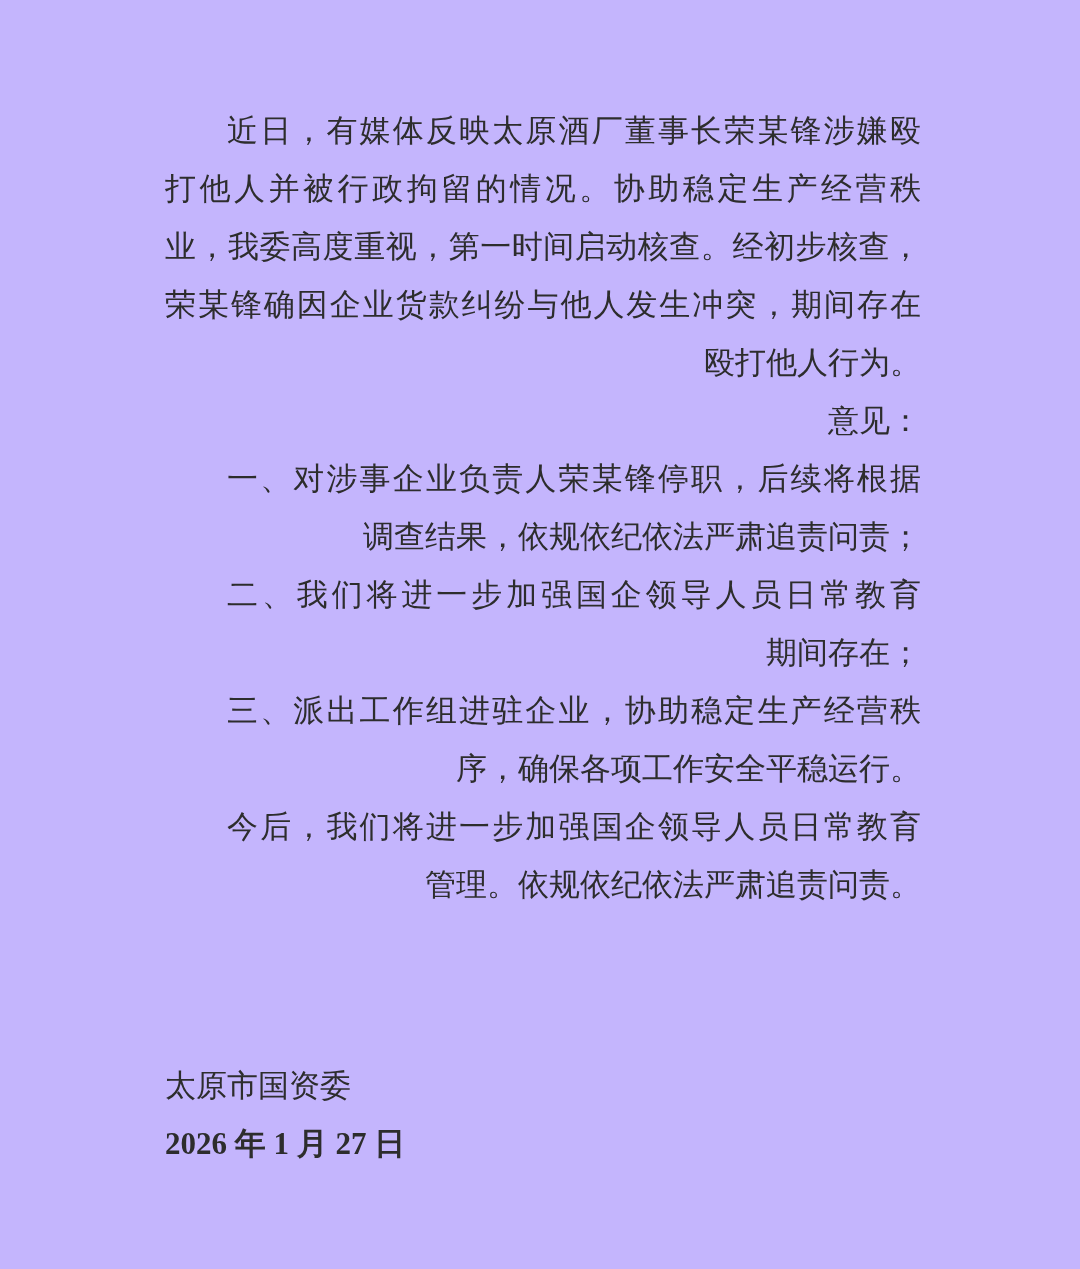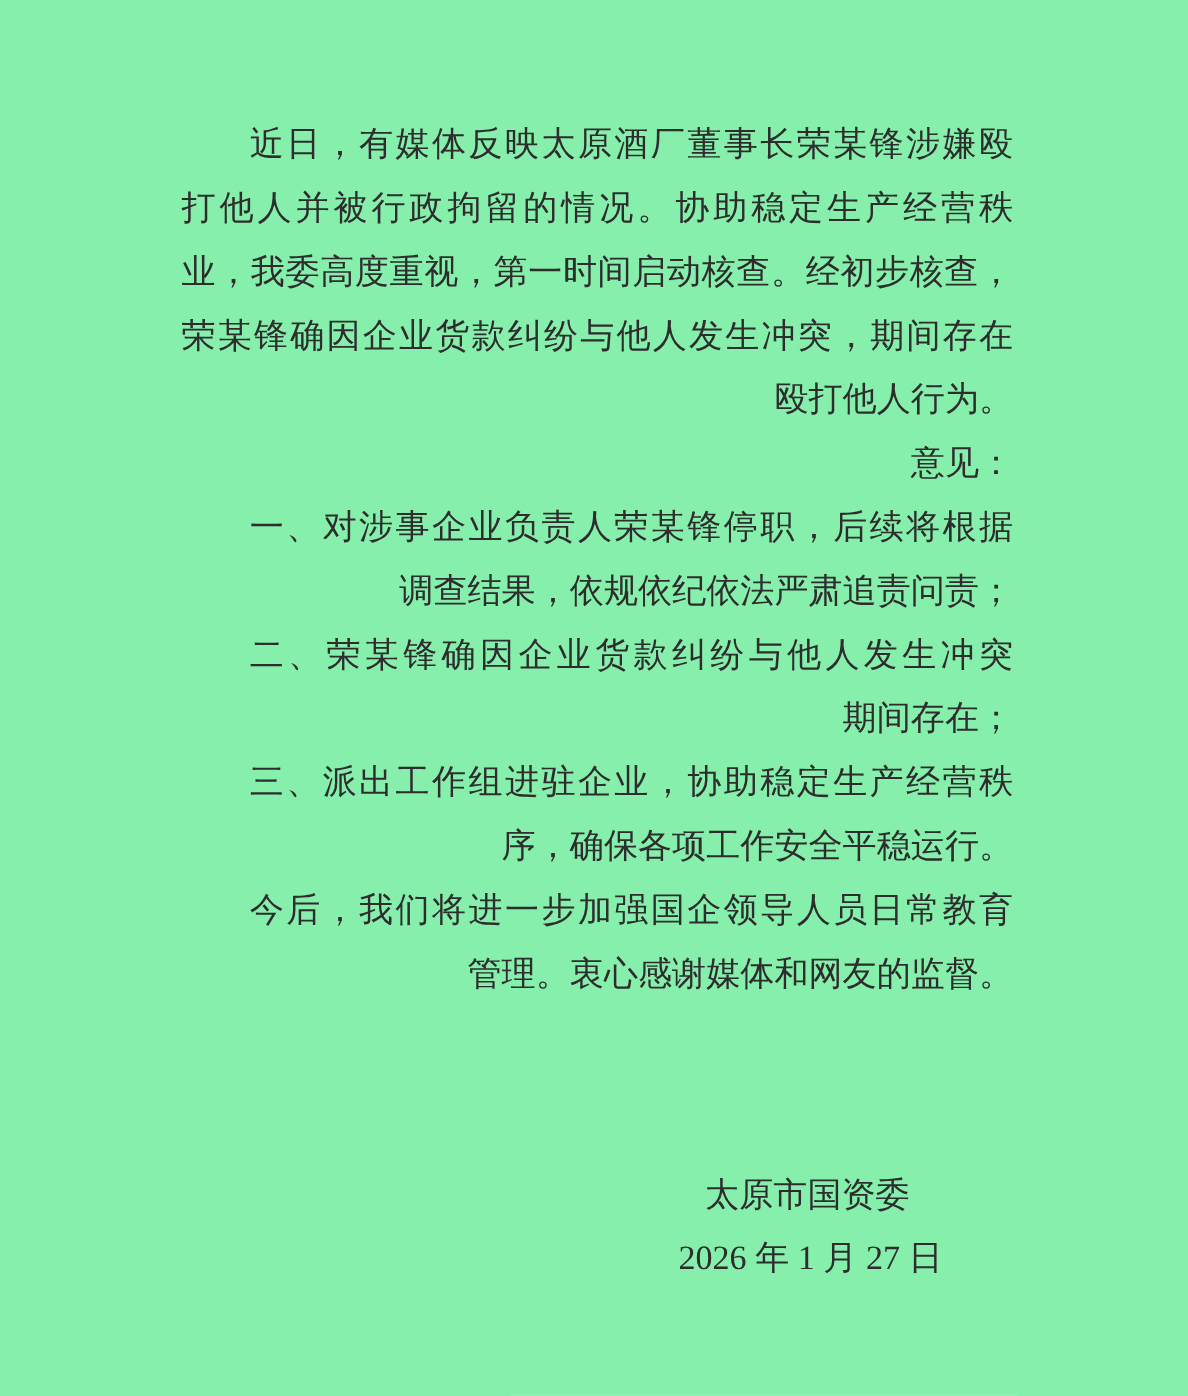--- a/index.html
+++ b/index.html
@@ -4,21 +4,21 @@
 <style>
   html, body {
     margin: 0;
     padding: 0;
     background: #ffffff;
   }
   .page {
     position: relative;
     width: 1080px;
     height: 1269px;
-    background: #86efac;
+    background: #c4b5fd;
     overflow: hidden;
     font-family: "Liberation Serif", "DejaVu Serif", serif;
     color: #2d2d2d;
   }
   .doc {
     position: absolute;
     left: 165px;
     top: 102px;
     width: 756px;
   }
@@ -40,29 +40,30 @@
     padding-left: 62px;
   }
   .sig-block {
     position: absolute;
     left: 165px;
     width: 756px;
     box-sizing: border-box;
     font-size: 31px;
     line-height: 58px;
     height: 58px;
-    text-align: right;
+    text-align: left;
   }
   .signature {
     top: 1057px;
     padding-right: 94px;
   }
   .date {
     top: 1115px;
     padding-right: 64px;
+    font-weight: bold;
   }
 </style>
 </head>
 <body>
 
 <div class="page">
   <div class="doc">
       <div class="para">
         <div class="line indent fill">近日，有媒体反映太原酒厂董事长荣某锋涉嫌殴</div>
         <div class="line fill">打他人并被行政拘留的情况。协助稳定生产经营秩</div>
@@ -71,27 +72,27 @@
         <div class="line">殴打他人行为。</div>
       </div>
       <div class="para">
         <div class="line">意见：</div>
       </div>
       <div class="para">
         <div class="line indent fill">一、对涉事企业负责人荣某锋停职，后续将根据</div>
         <div class="line">调查结果，依规依纪依法严肃追责问责；</div>
       </div>
       <div class="para">
-        <div class="line indent fill">二、荣某锋确因企业货款纠纷与他人发生冲突</div>
+        <div class="line indent fill">二、我们将进一步加强国企领导人员日常教育</div>
         <div class="line">期间存在；</div>
       </div>
       <div class="para">
         <div class="line indent fill">三、派出工作组进驻企业，协助稳定生产经营秩</div>
         <div class="line">序，确保各项工作安全平稳运行。</div>
       </div>
       <div class="para">
         <div class="line indent fill">今后，我们将进一步加强国企领导人员日常教育</div>
-        <div class="line">管理。衷心感谢媒体和网友的监督。</div>
+        <div class="line">管理。依规依纪依法严肃追责问责。</div>
       </div>
     </div>
   <div class="sig-block signature">太原市国资委</div>
   <div class="sig-block date">2026 年 1 月 27 日</div>
 </div>
 
 </body></html>

